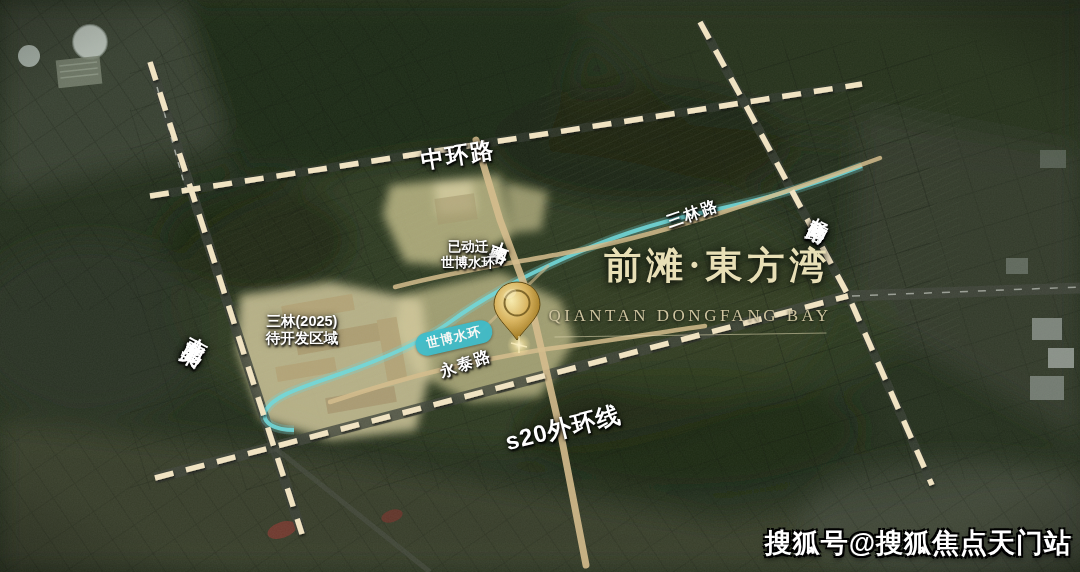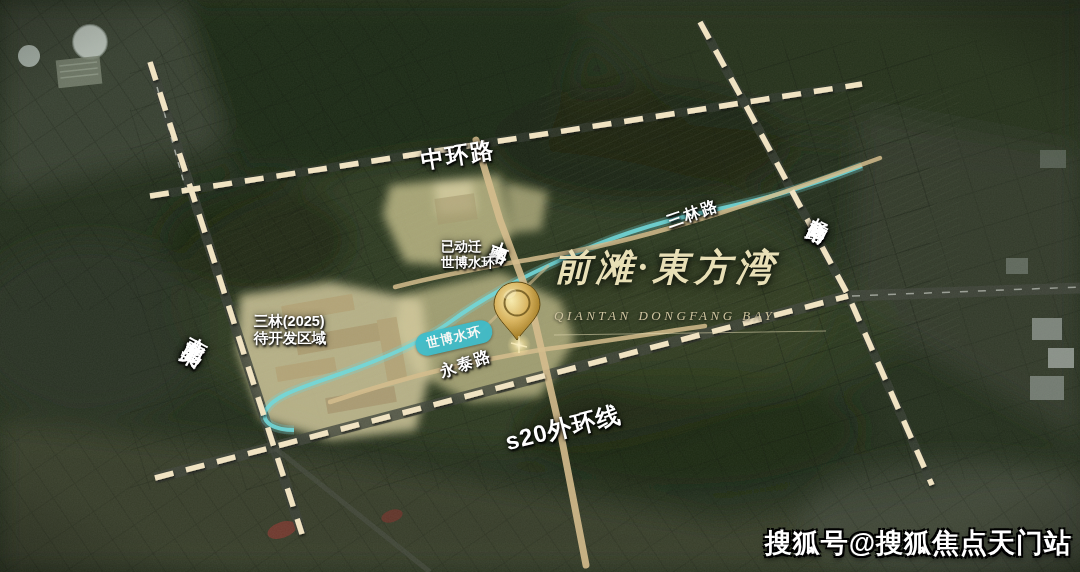--- a/index.html
+++ b/index.html
@@ -7,39 +7,39 @@
     position:relative;width:1080px;height:572px;overflow:hidden;
     background:#232c1d;font-family:"Liberation Sans","DejaVu Sans",sans-serif;
   }
   #basemap{position:absolute;left:0;top:0;width:1080px;height:572px;display:block;}
   .label{
     position:absolute;color:var(--label,#fff);font-weight:bold;white-space:nowrap;
     text-shadow:0 1px 3px rgba(0,0,0,.95),0 0 7px rgba(0,0,0,.65),1px 2px 2px rgba(0,0,0,.8);
     transform:translate(-50%,-50%);line-height:1.15;
   }
   .vert{writing-mode:vertical-rl;text-orientation:upright;}
-  .area-label{text-align:left;font-weight:bold;}
+  .area-label{text-align:center;font-weight:bold;}
   .badge{
     position:absolute;transform:translate(-50%,-50%) rotate(-13deg);
     background:var(--shibo_badge,#2fb3c4);color:#fff;font-weight:bold;font-size:13px;
     padding:2px 11px 3px;border-radius:11px;letter-spacing:1px;opacity:.92;
     box-shadow:0 1px 3px rgba(0,0,0,.4);white-space:nowrap;
   }
   #title-block{
     position:absolute;left:690px;top:288px;transform:translate(-50%,-50%);
-    text-align:left;pointer-events:none;font-style:italic;
+    text-align:right;pointer-events:none;
   }
   #title-cn{
     font-family:"Liberation Serif","DejaVu Serif",serif;
     font-size:37px;color:var(--title,#e8dfb6);letter-spacing:5px;font-weight:bold;
     text-shadow:0 2px 6px rgba(0,0,0,.75),0 0 14px rgba(0,0,0,.5);white-space:nowrap;
   }
   #title-en{
     font-family:"Liberation Serif","DejaVu Serif",serif;
-    font-size:13px;color:#cfc5a0;letter-spacing:3.5px;margin-top:15px;
+    font-size:17px;color:#cfc5a0;letter-spacing:3.5px;margin-top:15px;
     text-shadow:0 1px 3px rgba(0,0,0,.8);white-space:nowrap;
   }
   #title-rule{
     width:272px;height:1px;background:rgba(228,218,180,.55);
     margin:9px auto 0;transform:rotate(-.8deg);
   }
   #watermark{
     position:absolute;right:8px;bottom:11px;font-size:27px;font-weight:bold;color:#fff;
     font-family:"Liberation Sans","DejaVu Sans",sans-serif;letter-spacing:1px;
     text-shadow:2px 2px 0 #000,-2px 2px 0 #000,2px -2px 0 #000,-2px -2px 0 #000,0 3px 5px rgba(0,0,0,.9);
@@ -209,21 +209,21 @@
 
   <div class="label" style="left:563px;top:428px;font-size:24px;letter-spacing:1px;transform:translate(-50%,-50%) rotate(-14deg);">s20外环线</div>
 
   <div class="label" style="left:466px;top:364px;font-size:16px;letter-spacing:2px;transform:translate(-50%,-50%) rotate(-19deg);">永泰路</div>
 
   <div class="label area-label" style="left:468px;top:255px;font-size:13.5px;">
     <div>已动迁</div>
     <div>世博水环</div>
   </div>
 
-  <div class="label area-label" style="left:290px;top:330px;font-size:14.5px;">
+  <div class="label area-label" style="left:302px;top:330px;font-size:14.5px;">
     <div>三林(2025)</div>
     <div>待开发区域</div>
   </div>
 
   <div class="badge" style="left:454px;top:338px;">世博水环</div>
 
   <div id="title-block">
     <div id="title-cn">前滩·東方湾</div>
     <div id="title-en">QIANTAN DONGFANG BAY</div>
     <div id="title-rule"></div>

